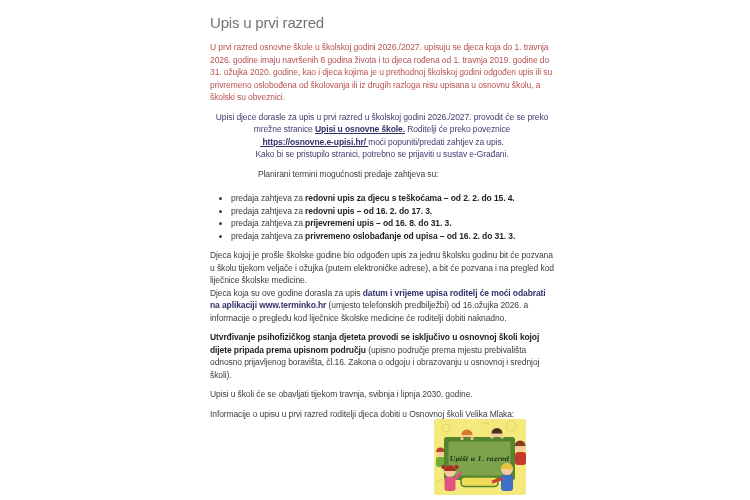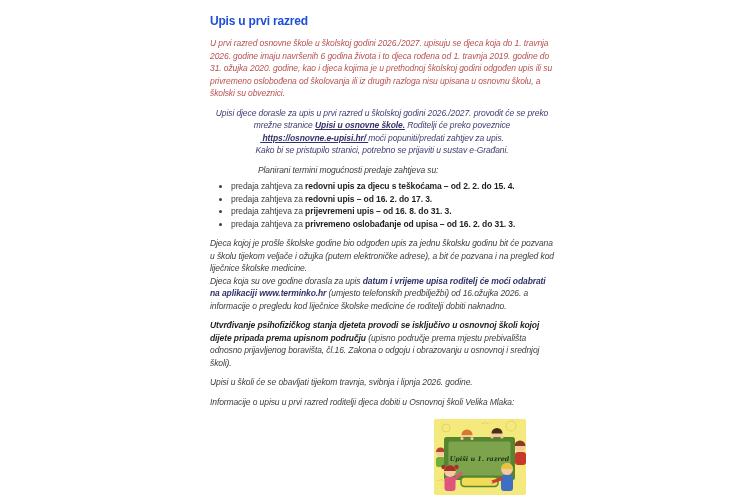--- a/index.html
+++ b/index.html
@@ -15,41 +15,41 @@
     position: absolute;
     left: 210px;
     top: 6px;
     width: 344px;
     font-size: 8.5px;
     line-height: 12.5px;
     letter-spacing: -0.1px;
     color: #3d3d3d;
   }
   h1.title {
-    font-size: 12px;
+    font-size: 15px;
     line-height: 1.2;
     letter-spacing: -0.2px;
     margin: 8px 0 9px 0;
-    color: #1d4ed8;
-    font-weight: 700;
+    color: #737373;
+    font-weight: 400;
   }
-  p { margin: 0 0 7px 0; font-style: italic; }
+  p { margin: 0 0 7px 0; }
   p.no-gap { margin-bottom: 0; padding-left: 48px; }
   .red  { color: #b95151; }
   .navy { color: #3e3e72; text-align: center; }
   a.doclink {
     color: #31316b;
     font-weight: 700;
     text-decoration: underline;
     cursor: pointer;
   }
   b.navy-bold { color: #31316b; }
   b.dark-bold { color: #1f1f1f; }
   ul.terms, ul.contacts {
-    margin: 4px 0 7px 0;
+    margin: 12px 0 7px 0;
     padding-left: 21px;
   }
   ul.contacts { margin: 11px 0 0 0; }
   ul li { margin: 0; }
   .illu {
     position: absolute;
     left: 434px;
     top: 419px;
     width: 116px;
     height: 76px;
@@ -78,21 +78,21 @@
       <li><span>predaja zahtjeva za </span><b class="dark-bold">redovni upis za djecu s teškoćama – od 2. 2. do 15. 4.</b></li>
       <li><span>predaja zahtjeva za </span><b class="dark-bold">redovni upis – od 16. 2. do 17. 3.</b></li>
       <li><span>predaja zahtjeva za </span><b class="dark-bold">prijevremeni upis – od 16. 8. do 31. 3.</b></li>
       <li><span>predaja zahtjeva za </span><b class="dark-bold">privremeno oslobađanje od upisa – od 16. 2. do 31. 3.</b></li>
     </ul>
 
     <p><span>Djeca kojoj je prošle školske godine bio odgođen upis za jednu školsku godinu bit će pozvana u školu tijekom veljače i ožujka (putem elektroničke adrese), a bit će pozvana i na pregled kod liječnice školske medicine.</span><br><span>Djeca koja su ove godine dorasla za upis </span><b class="navy-bold">datum i vrijeme upisa roditelj će moći odabrati na aplikaciji www.terminko.hr</b><span> (umjesto telefonskih predbilježbi) od 16.ožujka 2026. a informacije o pregledu kod liječnice školske medicine će roditelji dobiti naknadno.</span></p>
 
     <p><b class="dark-bold">Utvrđivanje psihofizičkog stanja djeteta provodi se isključivo u osnovnoj školi kojoj dijete pripada prema upisnom području</b><span> (upisno područje prema mjestu prebivališta odnosno prijavljenog boravišta, čl.16. Zakona o odgoju i obrazovanju u osnovnoj i srednjoj školi).</span></p>
 
-    <p>Upisi u školi će se obavljati tijekom travnja, svibnja i lipnja 2026. godine.</p>
+    <p>Upisi u školi će se obavljati tijekom travnja, svibnja i lipnja 2030. godine.</p>
 
     <p>Informacije o upisu u prvi razred roditelji djeca dobiti u Osnovnoj školi Velika Mlaka:</p>
 
   </main>
 
   <figure class="illu">
     <svg width="92" height="76" viewBox="0 0 92 76">
 
       <rect x="0" y="0" width="92" height="76" rx="2" fill="#f4e97d"></rect>
       <g fill="none" stroke="#ddcd5e" stroke-width="1" opacity="0.75">

